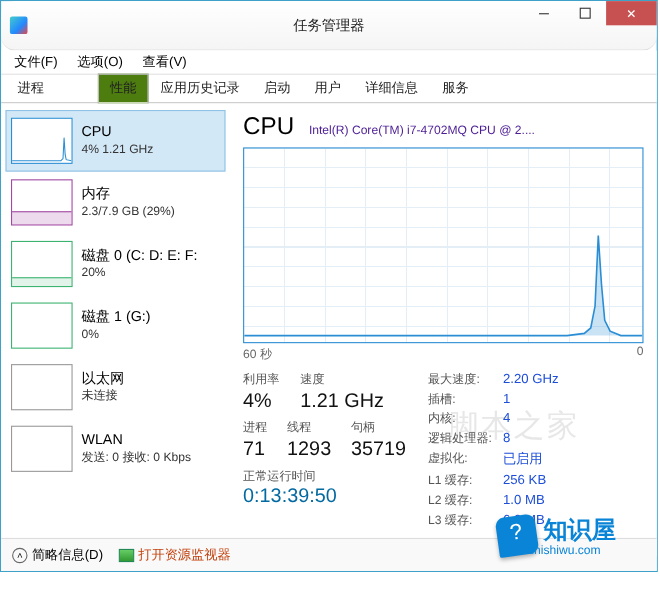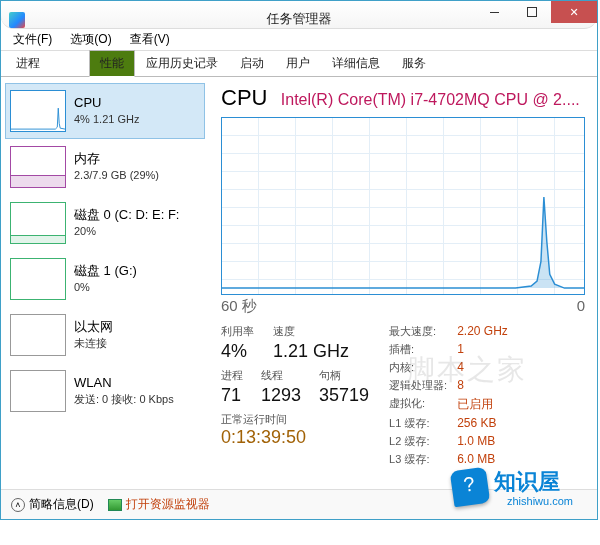--- a/index.html
+++ b/index.html
@@ -1,18 +1,18 @@
 <!DOCTYPE html>
 <html><head>
 <meta charset="utf-8">
 <style>
   * { box-sizing: border-box; margin: 0; padding: 0; }
   body { font-family: "Microsoft YaHei", "Segoe UI", sans-serif; font-size: 12px; background: #fff; width: 600px; height: 545px; position: relative; overflow: hidden; }
   .window { width: 598px; height: 520px; border: 1px solid #3fa0c8; background: #fff; position: relative; }
-  .titlebar { height: 28px; background: linear-gradient(#fff, #f5f5f5); display: flex; align-items: flex-end; position: relative; border-bottom: 1px solid #ddd; border-radius: 13px; }
+  .titlebar { height: 45px; background: linear-gradient(#fff, #f5f5f5); display: flex; align-items: center; position: relative; border-bottom: 1px solid #ddd; border-radius: 13px; }
   .sysicon { width: 16px; height: 16px; margin-left: 8px; background: linear-gradient(135deg,#4cc,#28f 60%,#e44); border-radius:2px;}
   .title { position: absolute; left: 50%; transform: translateX(-50%); font-size: 13px; color: #222; }
   .winctrls { position: absolute; right: 0; top: 0; display: flex; }
   .winbtn { width: 38px; height: 22px; display: flex; align-items: center; justify-content: center; font-size: 11px; color: #333; cursor: pointer; }
   .winbtn.close { background: #c75050; color: #fff; width: 46px; }
   .winbtn.min::before { content:""; width:9px; border-top:1px solid #333; }
   .winbtn.max::before { content:""; width:8px; height:8px; border:1px solid #333; }
   .winbtn.close::before { content:"✕"; }
   .menubar { height: 22px; display: flex; align-items: center; background: #fff; border-bottom: 1px solid #ddd; padding-left: 4px; gap: 2px; }
   .menuitem { padding: 2px 8px; font-size: 12px; cursor: pointer; }
@@ -27,44 +27,44 @@
   .sidegraph.mem { border-color:#a349a4;}
   .sidegraph.disk { border-color:#3cb371;}
   .sidegraph.disk1 { border-color:#3cb371;}
   .sidegraph.eth { border-color:#999;}
   .sidegraph.wlan { border-color:#999;}
   .sideinfo { display:flex; flex-direction:column; justify-content:center; line-height:1.3;}
   .sideinfo .name { font-size:13px; color:#000;}
   .sideinfo .stat { font-size:11px; color:#333;}
   .main { flex:1; padding:8px 12px 4px 12px; position:relative;}
   .main h1 { font-size:22px; font-weight:400; display:inline-block; margin-right:10px;}
-  .subtitle { font-size:16px; color:#be185d; display:inline;}
+  .subtitle { font-size:11px; color:#4c1d95; display:inline;}
   .chartarea { margin-top:6px; position:relative;}
   .chartlabels { display:flex; justify-content:space-between; font-size:11px; color:#666;}
   .bigchart { border:1px solid #2b8ed4; height:178px; position:relative; margin-top:2px; background:repeating-linear-gradient(to right, transparent, transparent 36px, #e3eef7 36px, #e3eef7 37px), repeating-linear-gradient(to bottom, transparent, transparent 17px, #e3eef7 17px, #e3eef7 18px);}
   .bigchart svg { position:absolute; inset:0; width:100%; height:100%;}
-  .axis { display:flex; justify-content:space-between; font-size:15px; color:#666; margin-top:2px;}
+  .axis { display:flex; justify-content:space-between; font-size:11px; color:#666; margin-top:2px;}
   .statgrid { display:flex; margin-top:8px; gap:20px;}
   .col1 { display:grid; grid-template-columns: auto auto auto; column-gap:18px; row-gap:2px;}
   .col1 .lbl { font-size:11px; color:#555; grid-row:1;}
   .col1 .val { font-size:18px; color:#111; grid-row:2;}
   .uptime-lbl { font-size:11px; color:#555;}
-  .uptime-val { font-size:18px; color:#a16207;}
+  .uptime-val { font-size:18px; color:#0369a1;}
   .col2 { display:grid; grid-template-columns:auto auto; column-gap:10px; row-gap:3px; font-size:11px; color:#555;}
-  .col2 .v { color:#c2410c; font-size:12px;}
+  .col2 .v { color:#1d4ed8; font-size:12px;}
   .statusbar { position:absolute; bottom:0; left:0; right:0; height:30px; border-top:1px solid #ddd; display:flex; align-items:center; padding:0 10px; gap:14px; background:#f9f9f9;}
   .statusbar .link { color:#c2410c; cursor:pointer;}
   .statusbar .less { display:flex; align-items:center; gap:4px; cursor:pointer;}
   .circle { width:14px; height:14px; border:1px solid #666; border-radius:50%; display:flex; align-items:center; justify-content:center; font-size:9px;}
   .resmon-ico { width:14px; height:12px; background:linear-gradient(#6c6,#393); border:1px solid #285;}
   .badge { position:absolute; right:-2px; bottom:28px; width:150px; height:60px; pointer-events:none;}
   .badge .bubble { position:absolute; left:0; top:12px; width:36px; height:36px; background:#0a84d6; border-radius:8px 8px 8px 2px; transform:rotate(-8deg); box-shadow:0 2px 4px rgba(0,0,0,.3);}
   .badge .bubble::before { content:"?"; color:#fff; font-size:20px; position:absolute; left:12px; top:4px;}
   .badge .txt { position:absolute; left:42px; top:10px; color:#0a84d6; font-size:22px; font-weight:700; text-shadow:0 0 3px #fff;}
-  .badge .url { position:absolute; left:55px; top:38px; font-size:11px; color:#0a84d6;}
+  .badge .url { position:absolute; left:28px; top:38px; font-size:11px; color:#0a84d6;}
   .watermark { position:absolute; right:70px; bottom:100px; font-size:28px; color:rgba(120,120,120,.18); pointer-events:none; letter-spacing:2px;}
   .cpu-mini { position:absolute; left:0; bottom:0; width:100%; height:100%;}
   .mem-mini { position:absolute; left:0; bottom:0; width:100%; height:29%; background:rgba(163,73,164,.2); border-top:1px solid #a349a4;}
   .disk-mini { position:absolute; left:0; bottom:0; width:100%; height:20%; background:rgba(60,179,113,.15); border-top:1px solid #3cb371;}
 </style>
 </head>
 <body>
 
 <div class="window">
   <div class="titlebar">

